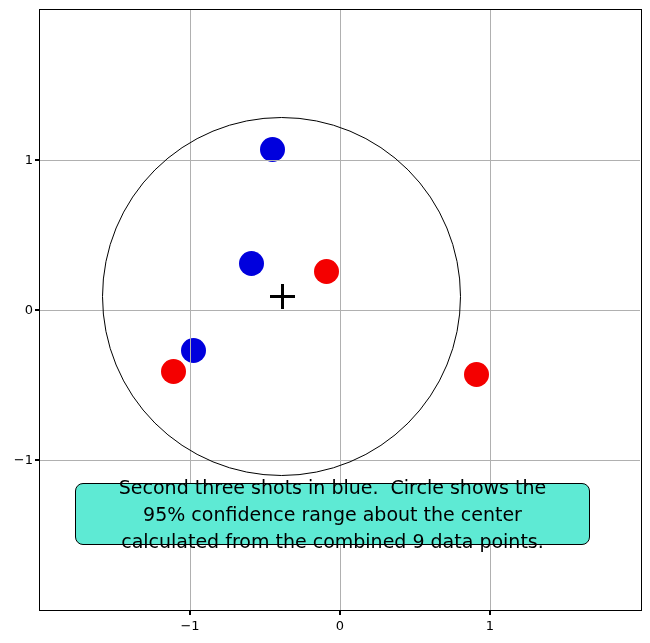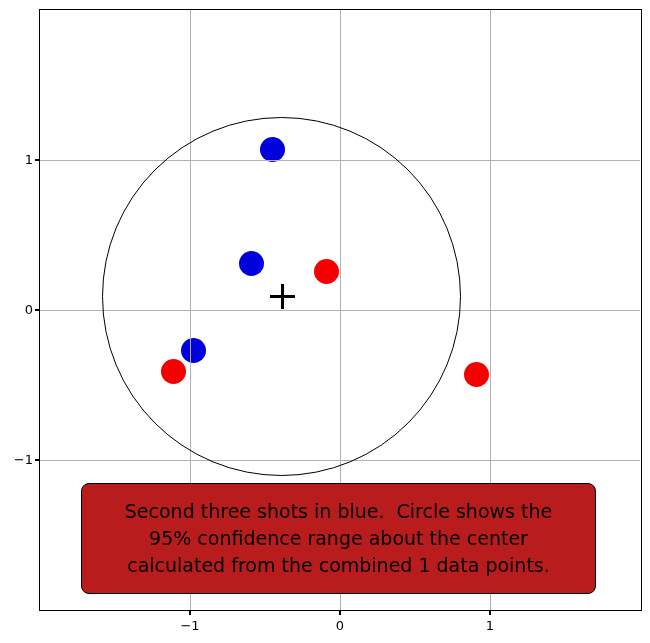--- a/index.html
+++ b/index.html
@@ -16,22 +16,22 @@
   .gridline-h{position:absolute;left:0;height:1px;width:600px;z-index:5;}
   .dot{position:absolute;width:25px;height:25px;border-radius:50%;z-index:3;}
   .conf-circle{position:absolute;border:1.5px solid #000;border-radius:50%;background:transparent;z-index:6;}
   .plus-h{position:absolute;height:2.5px;background:#000;z-index:6;}
   .plus-v{position:absolute;width:2.5px;background:#000;z-index:6;}
   .tick-mark-x{position:absolute;width:1.2px;height:4px;background:#000;z-index:8;}
   .tick-mark-y{position:absolute;height:1.2px;width:4px;background:#000;z-index:8;}
   .tick-label-x{position:absolute;width:40px;text-align:center;font-size:13px;color:#000;z-index:8;}
   .tick-label-y{position:absolute;width:34px;text-align:right;font-size:13px;color:#000;z-index:8;}
   #annotation-box{
-    position:absolute;left:81px;top:483px;width:515px;height:111px;
-    box-sizing:border-box;border:1.5px solid #000;border-radius:8px;background:#b91c1c;
+    position:absolute;left:75px;top:483px;width:515px;height:62px;
+    box-sizing:border-box;border:1.5px solid #000;border-radius:8px;background:#5eead4;
     z-index:10;display:flex;flex-direction:column;justify-content:center;
     text-align:center;font-size:19px;line-height:27px;color:#000;white-space:pre;
   }
 </style>
 </head>
 <body>
 
 <div id="figure">
   <div id="plot-layer">
       <div class="gridline-v" style="left: 149.5px; background: rgb(176, 176, 176);"></div>
@@ -47,21 +47,21 @@
       <div class="dot" style="left: 199px; top: 241px; background: rgb(0, 0, 221);"></div>
       <div class="dot" style="left: 140.5px; top: 328px; background: rgb(0, 0, 221);"></div>
       <div class="conf-circle" style="left: 62.25px; top: 106.5px; width: 357px; height: 357px;"></div>
       <div class="plus-h" style="left: 229.75px; top: 285.25px; width: 25px;"></div>
       <div class="plus-v" style="left: 241px; top: 274px; height: 25px;"></div>
     </div>
   <div id="spine-box"></div>
   <div id="annotation-box">
     <div>Second three shots in blue.  Circle shows the</div>
     <div>95% confidence range about the center</div>
-    <div>calculated from the combined 1 data points.</div>
+    <div>calculated from the combined 9 data points.</div>
   </div>
 <div class="tick-mark-x" style="left: 189.4px; top: 611px;"></div>
     <div class="tick-label-x" style="left: 170px; top: 618px;">−1</div>
     <div class="tick-mark-x" style="left: 339.4px; top: 611px;"></div>
     <div class="tick-label-x" style="left: 320px; top: 618px;">0</div>
     <div class="tick-mark-x" style="left: 489.4px; top: 611px;"></div>
     <div class="tick-label-x" style="left: 470px; top: 618px;">1</div>
     <div class="tick-mark-y" style="left: 35px; top: 459.4px;"></div>
     <div class="tick-label-y" style="left: -1px; top: 452px;">−1</div>
     <div class="tick-mark-y" style="left: 35px; top: 309.4px;"></div>

